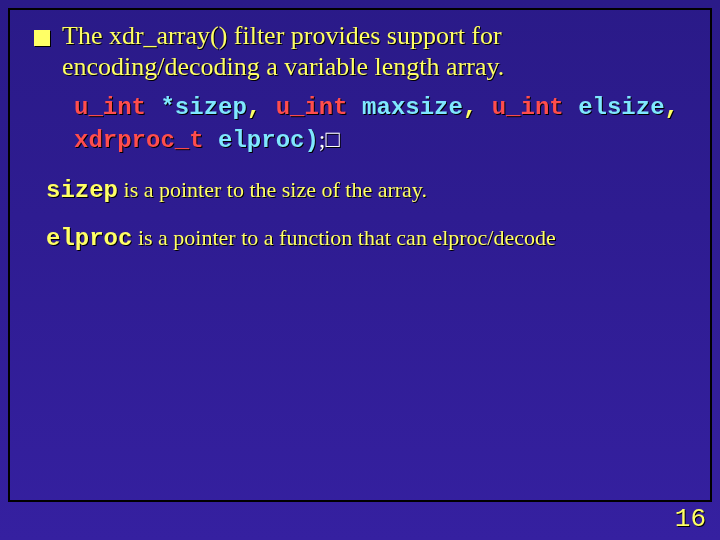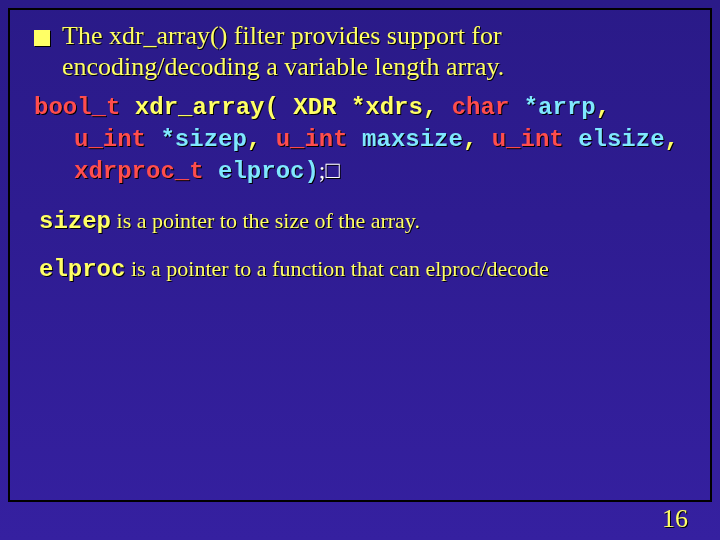--- a/index.html
+++ b/index.html
@@ -65,67 +65,61 @@
     text-shadow: 1px 1px 0 #000;
   }
   .code-block .l2, .code-block .l3 {
     padding-left: 40px;
   }
   .tok-red    { color: #ff4d4d; }
   .tok-yellow { color: #ffff66; }
   .tok-cyan   { color: #7fe7ff; }
   .tok-white  { color: #ffffff; font-family: "Times New Roman", Times, serif; font-weight: normal; }
   .desc-block {
-    margin: 18px 0 0 5px;
+    margin: 18px 0 0 12px;
   }
   .desc-line {
     font-size: 22px;
     color: #ffff66;
     line-height: 1.25;
     margin-bottom: 18px;
     text-shadow: 1px 1px 0 #000;
   }
   .desc-line .term {
     font-family: "Courier New", Courier, monospace;
     font-weight: bold;
     font-size: 24px;
   }
   .desc-cont {
     display: block;
     padding-left: 42px;
   }
   .page-num {
     position: absolute;
-    right: 32px;
+    right: 14px;
     bottom: 6px;
     font-size: 26px;
     color: #ffff66;
     text-shadow: 1px 1px 0 #000;
+    font-family: Liberation Mono, monospace;
   }
 </style>
 </head>
 <body>
 
 <div class="slide">
   <div class="inner-border">
 
 
     <div class="bullet-row">
       <div class="bullet-sq"></div>
       <div class="bullet-text">The xdr_array() filter provides support for encoding/decoding a variable length array.</div>
     </div>
 
     <div class="code-block">
-      <div class="l1">
-        <span class="tok-red">bool_t</span>
-        <span class="tok-yellow"> </span><span class="tok-yellow">xdr_array(</span>
-        <span class="tok-yellow"> </span><span class="tok-yellow">XDR *xdrs,</span>
-        <span class="tok-yellow"> </span><span class="tok-red">char</span>
-        <span class="tok-yellow"> </span><span class="tok-cyan">*arrp</span><span class="tok-yellow">,</span>
-      </div>
       <div class="l2">
         <span class="tok-red">u_int</span>
         <span class="tok-yellow"> </span><span class="tok-cyan">*sizep</span><span class="tok-yellow">,</span>
         <span class="tok-yellow"> </span><span class="tok-red">u_int</span>
         <span class="tok-yellow"> </span><span class="tok-cyan">maxsize</span><span class="tok-yellow">,</span>
         <span class="tok-yellow"> </span><span class="tok-red">u_int</span>
         <span class="tok-yellow"> </span><span class="tok-cyan">elsize</span><span class="tok-yellow">,</span>
       </div>
       <div class="l3">
         <span class="tok-red">xdrproc_t</span>

